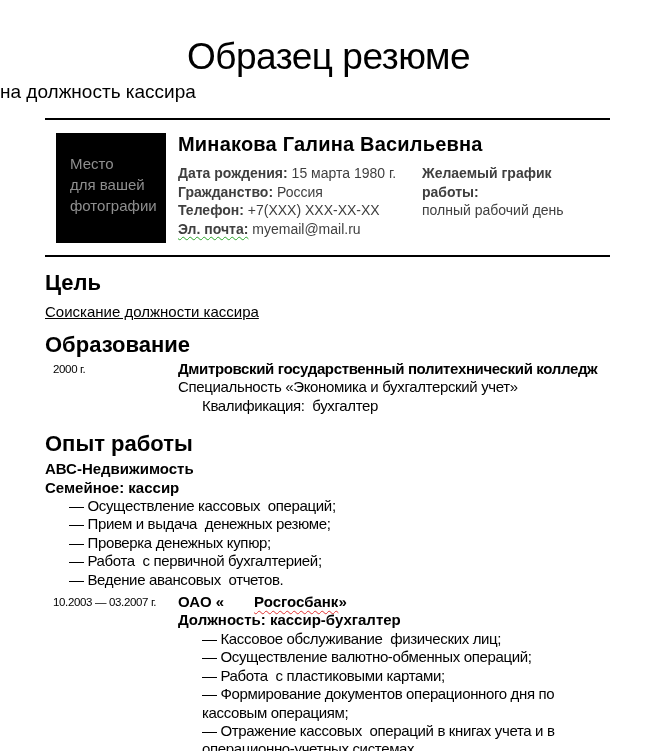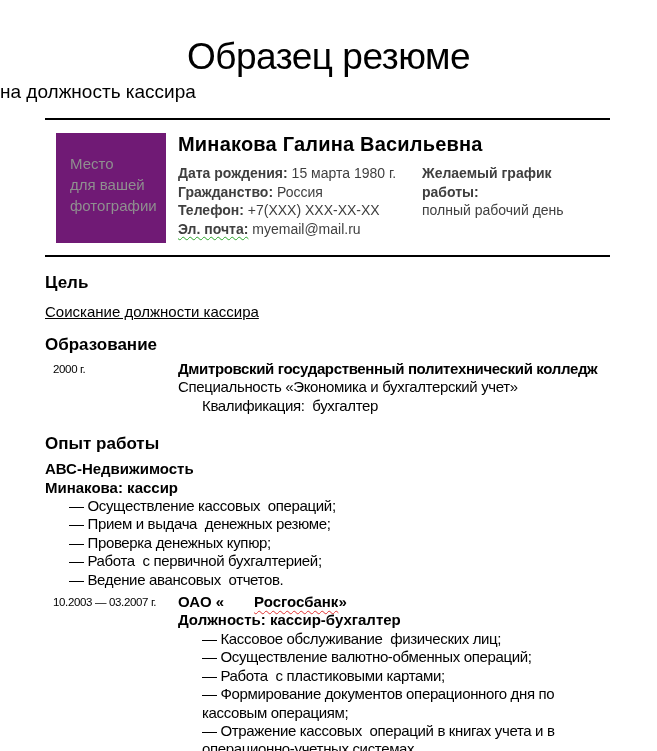--- a/index.html
+++ b/index.html
@@ -51,21 +51,21 @@
   .cols { display: flex; font-size: 14px; }
   .col-l { width: 244px; flex: none; }
   .row { line-height: 18.6px; white-space: pre-wrap; }
   .lbl { font-weight: 700; }
   .col-r { flex: 1; }
   .grp { margin-bottom: 5px; line-height: 18.6px; }
   .sec { margin-left: 45px; margin-right: 47px; }
   .sec-objective { margin-top: 16px; }
   .sec-education { margin-top: 14px; }
   .sec-experience { margin-top: 19px; }
-  .h { font-size: 17px; font-weight: 700; line-height: 20px; }
+  .h { font-size: 22px; font-weight: 700; line-height: 20px; }
   .obj-text { font-size: 15px; margin-top: 10px; line-height: 18px; text-decoration: underline; }
   .entry { display: flex; margin-top: 5px; }
   .entry + .entry { margin-top: 4px; }
   .job1 { margin-top: 6px; }
   .period {
     width: 133px; flex: none;
     box-sizing: border-box;
     padding: 3px 0 0 8px;
     font-size: 11.5px;
     letter-spacing: -0.2px;
@@ -87,21 +87,21 @@
     text-decoration-skip-ink: none;
   }
 </style>
 </head>
 <body>
 
 <div class="title">Образец резюме</div>
 <div class="subtitle">на должность кассира</div>
 
 <div class="hdr">
-  <div class="photo" style="background:#701a75; color:#8f8f8f;">
+  <div class="photo" style="background:#000000; color:#8f8f8f;">
     <div>Место</div>
     <div>для вашей</div>
     <div>фотографии</div>
   </div>
   <div class="info">
     <div class="name">Минакова Галина Васильевна</div>
     <div class="cols">
       <div class="col-l">
         <div class="row"><span class="lbl">Дата рождения:</span> <span>15 марта 1980 г.</span></div>
         <div class="row"><span class="lbl">Гражданство:</span> <span>Россия</span></div>
@@ -134,21 +134,21 @@
     </div>
   </div>
 </div>
 
 <div class="sec sec-experience">
   <div class="h">Опыт работы</div>
 
   <div class="entry job1">
     <div class="details">
       <div class="bold">АВС-Недвижимость</div>
-      <div class="bold">Минакова: кассир</div>
+      <div class="bold">Семейное: кассир</div>
       <div class="narrow duty">— Осуществление кассовых  операций;</div>
       <div class="narrow duty">— Прием и выдача  денежных резюме;</div>
       <div class="narrow duty">— Проверка денежных купюр;</div>
       <div class="narrow duty">— Работа  с первичной бухгалтерией;</div>
       <div class="narrow duty">— Ведение авансовых  отчетов.</div>
     </div>
   </div>
 
   <div class="entry">
     <div class="period narrow">10.2003 — 03.2007 г.</div>

